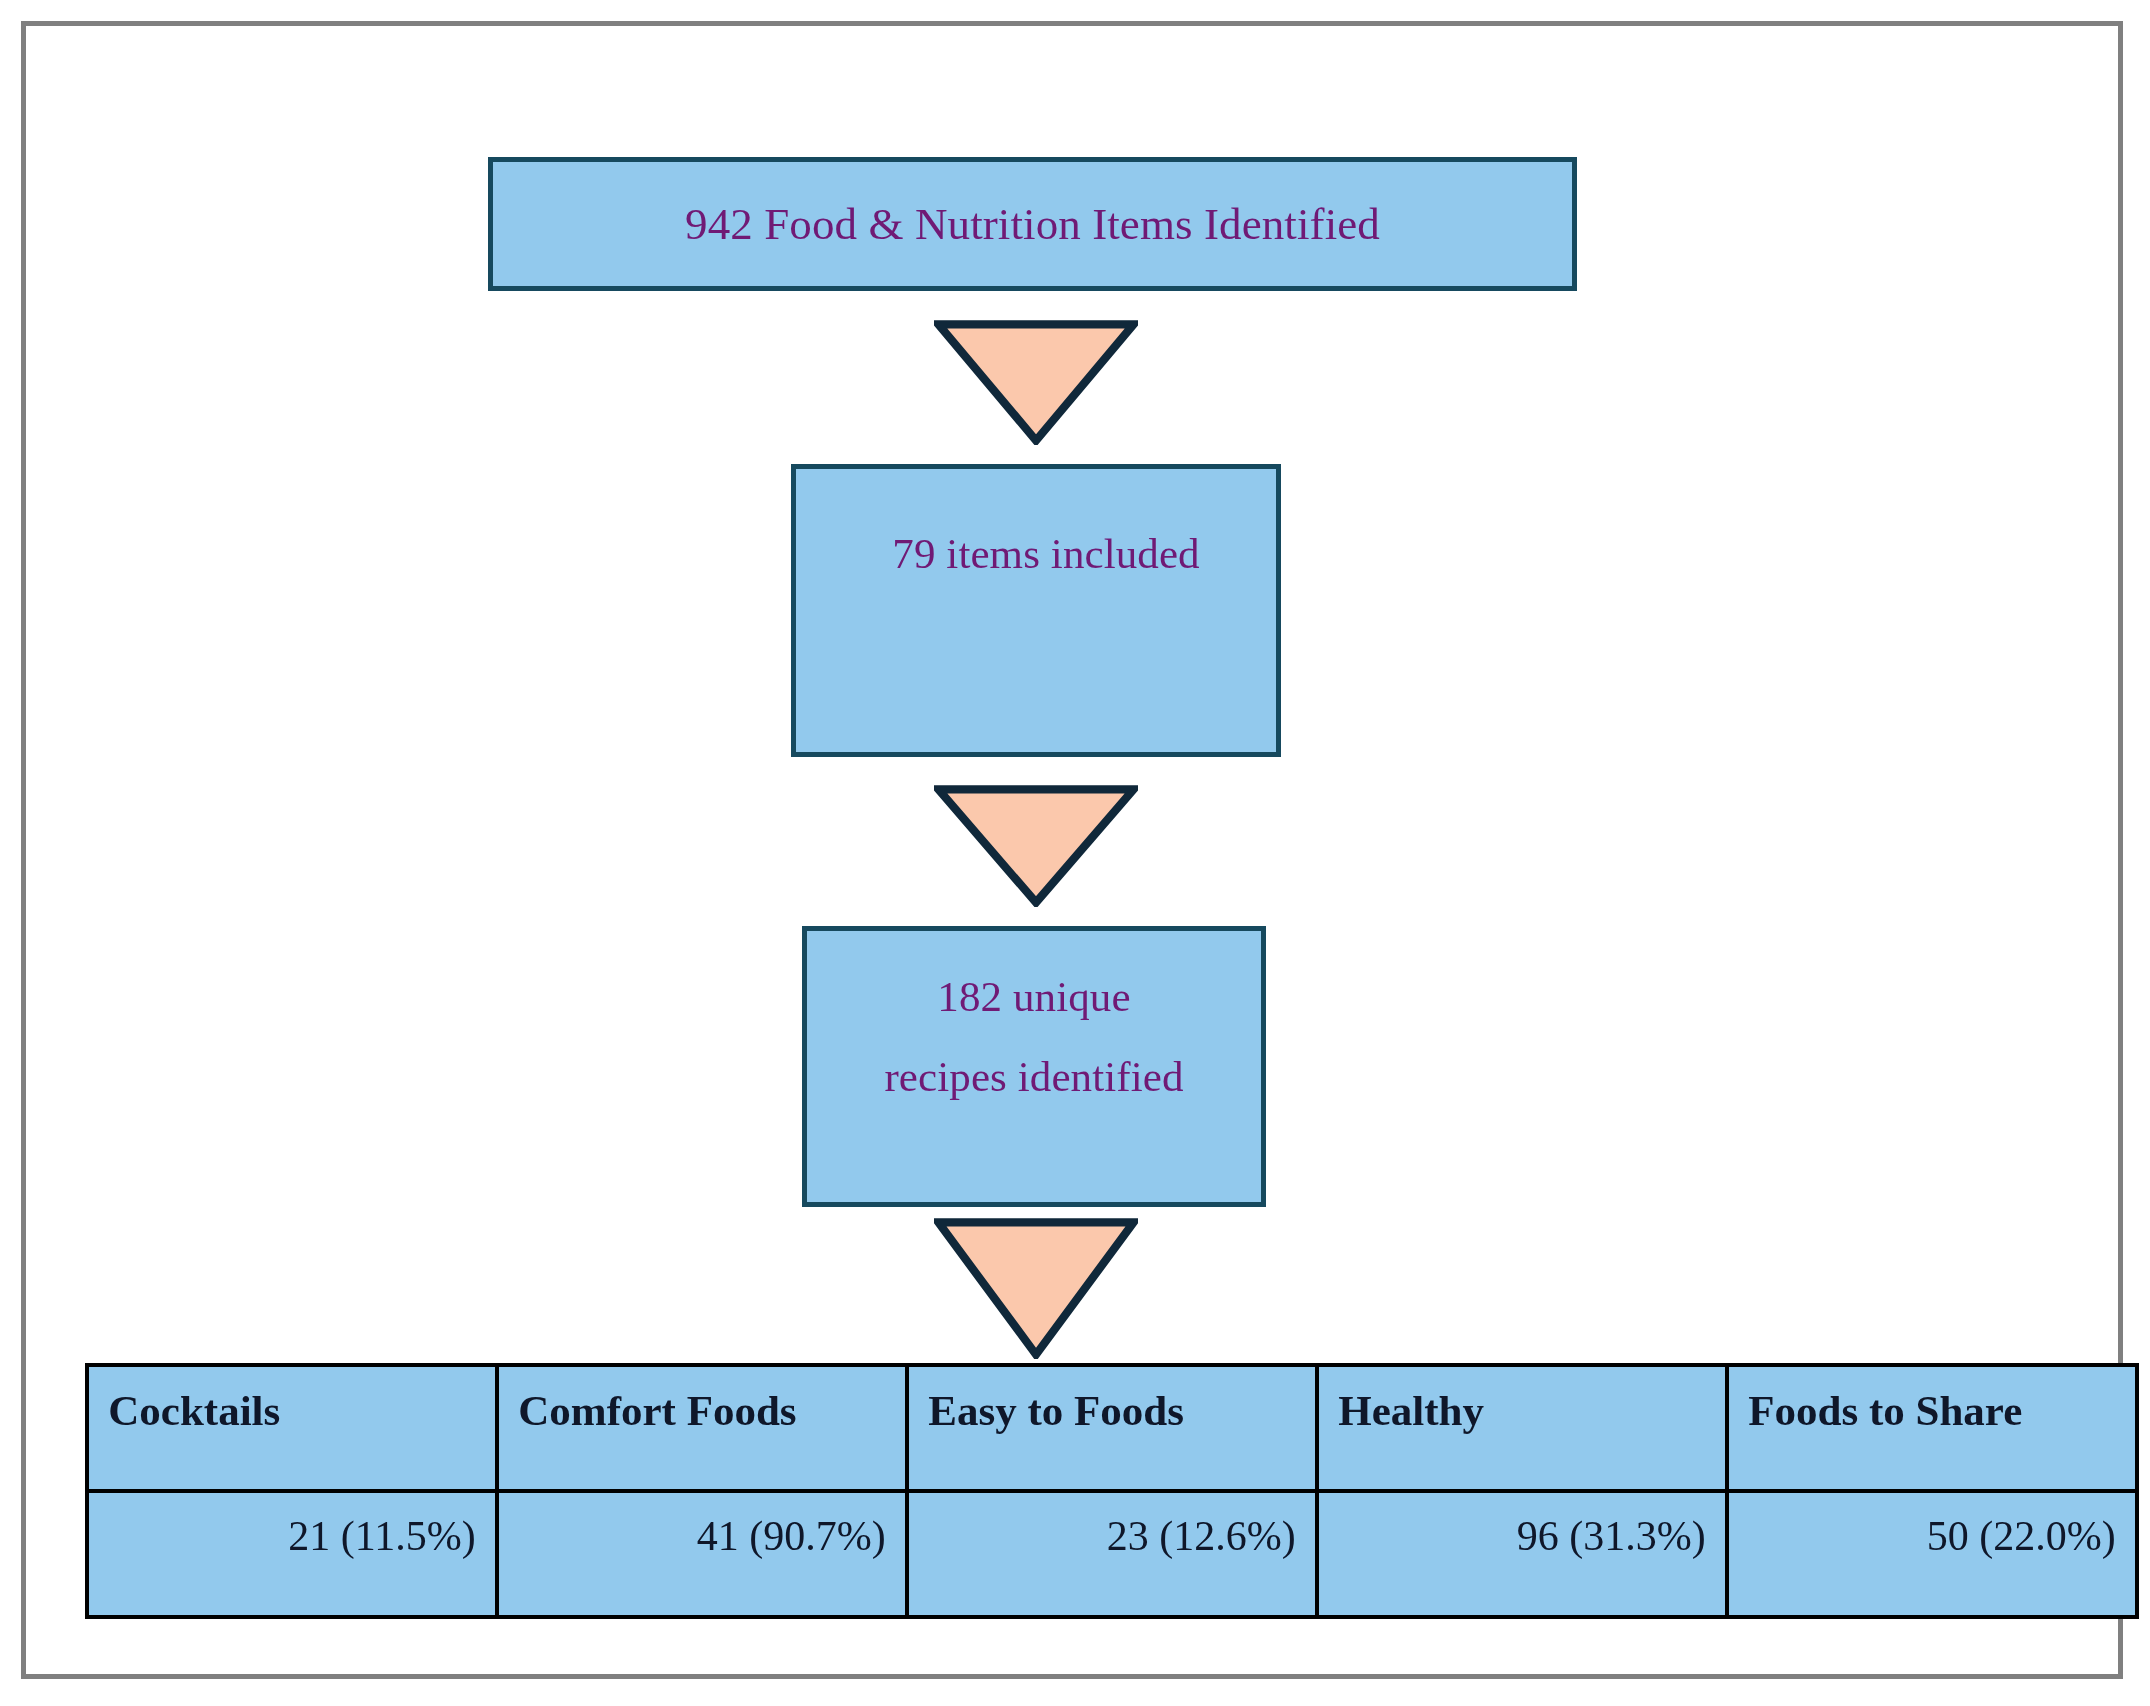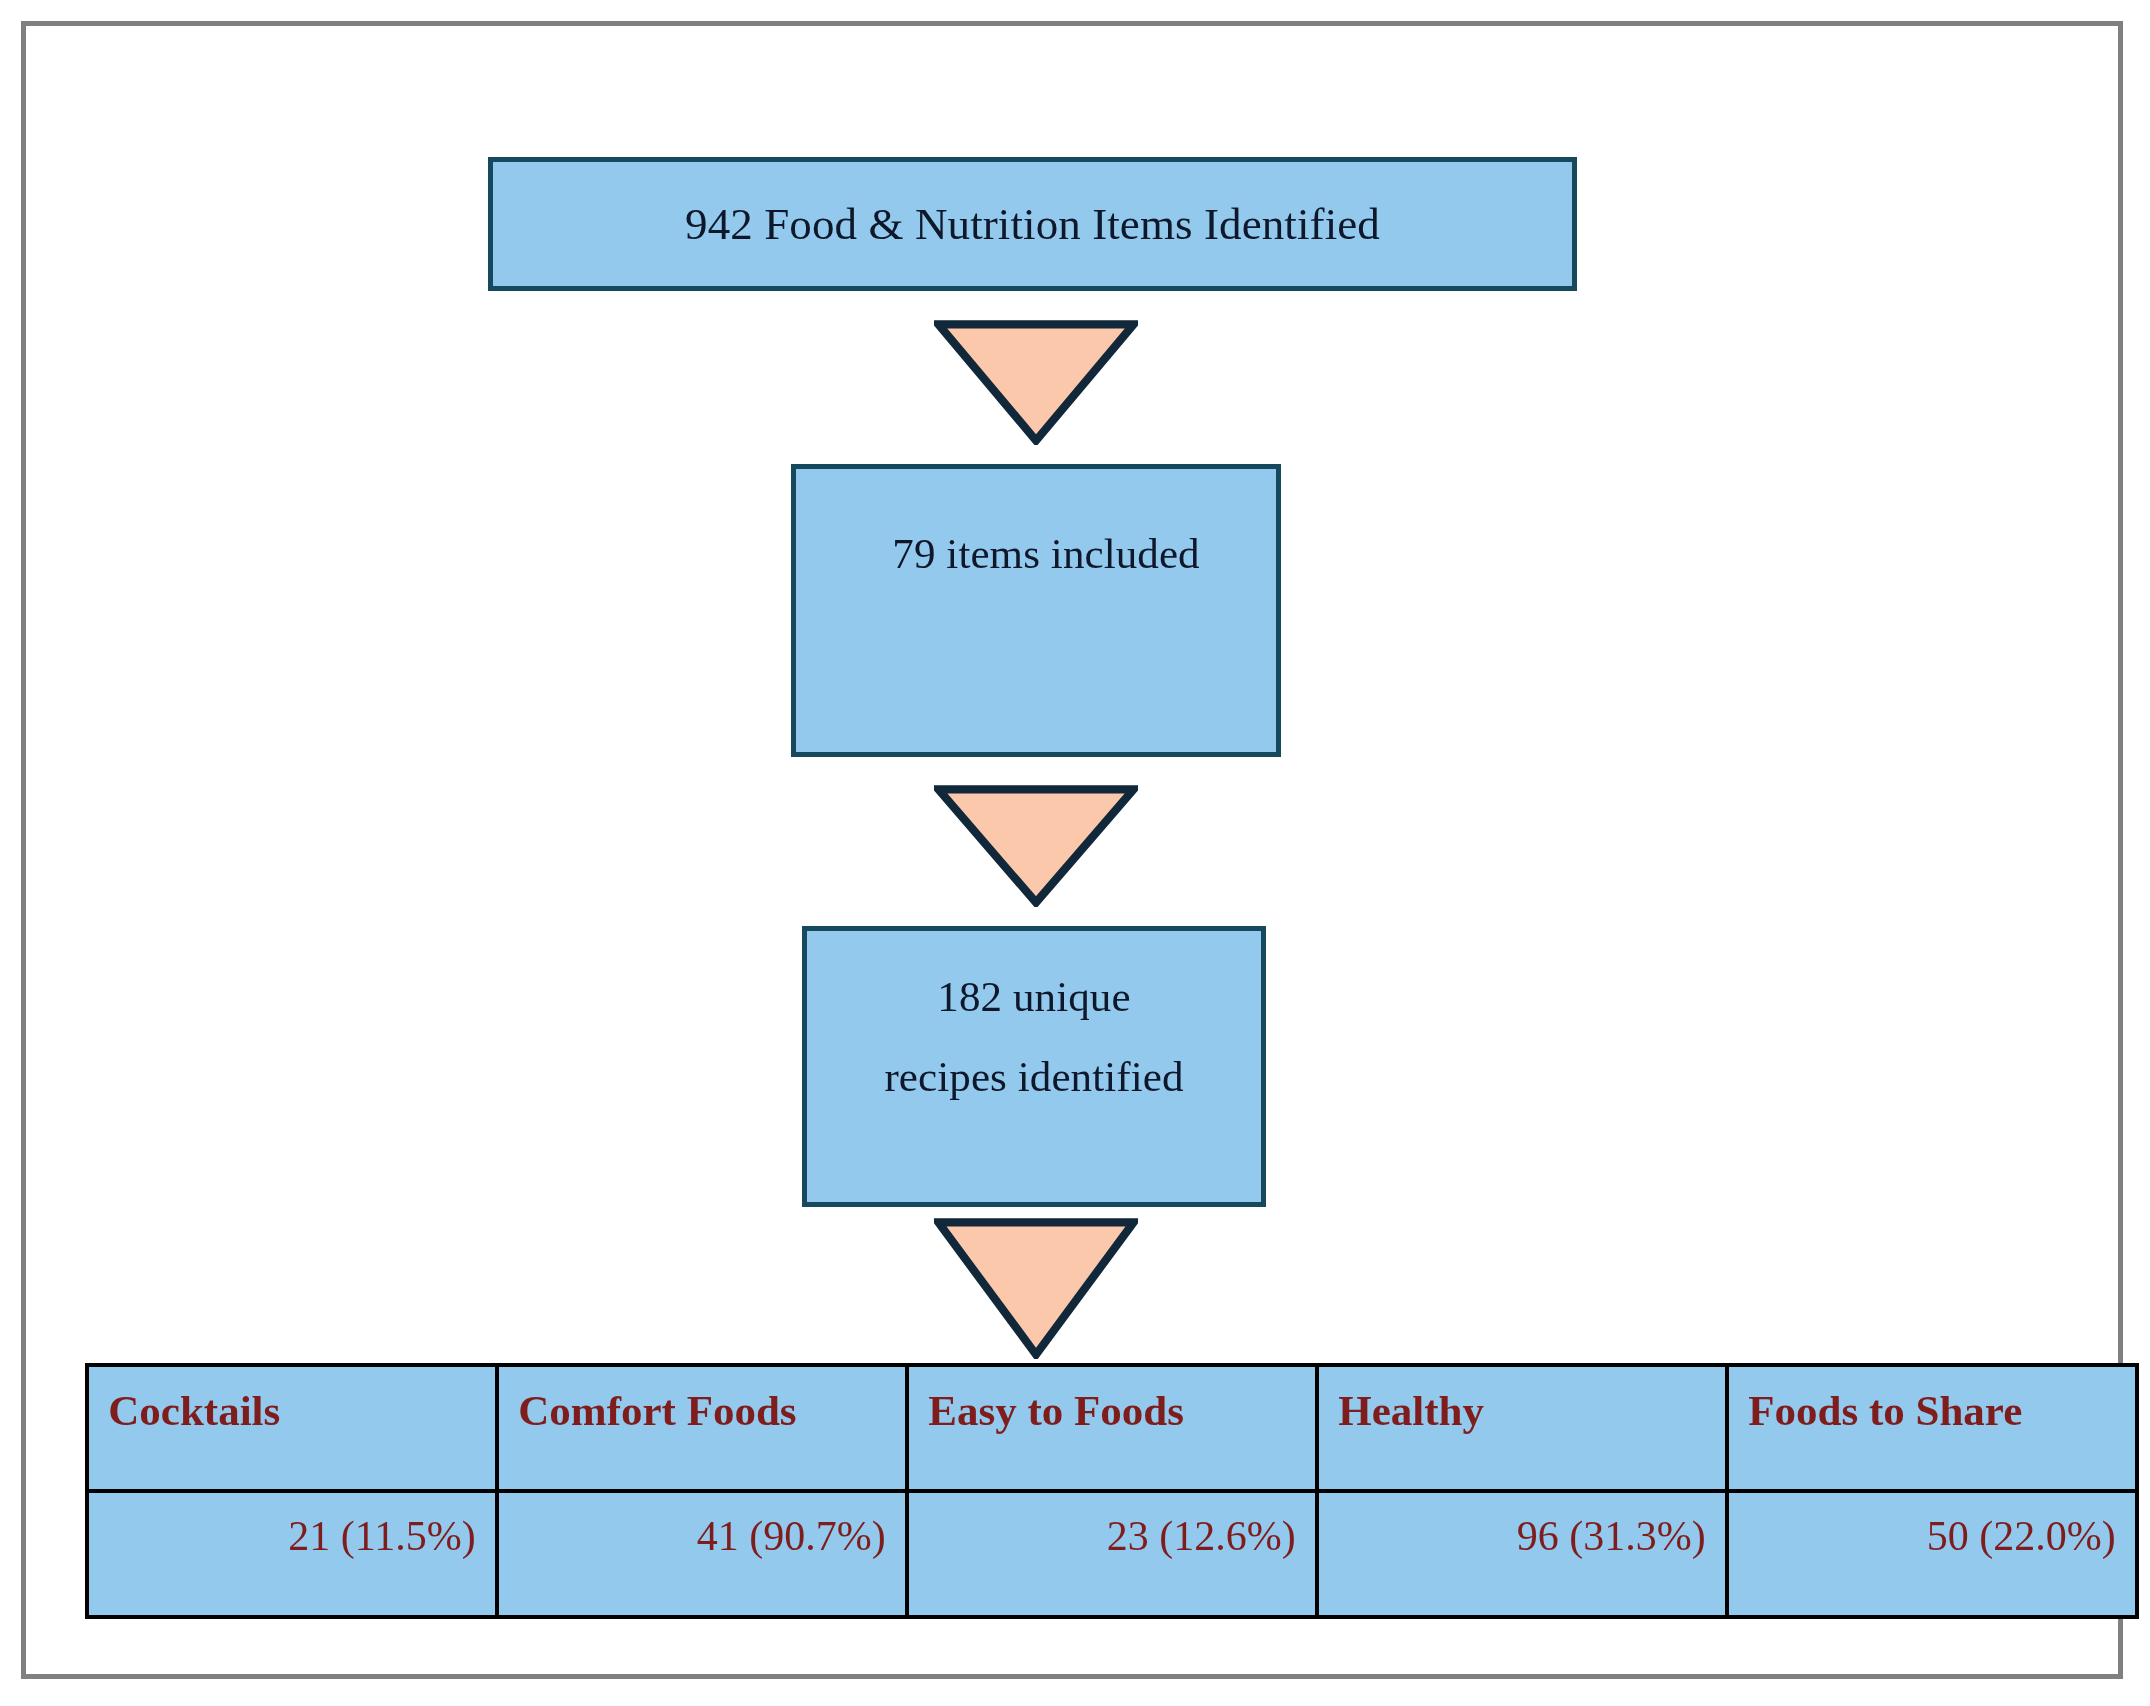--- a/index.html
+++ b/index.html
@@ -34,21 +34,21 @@
   
   .flow-box {
     position: absolute;
     background: #92C9ED;
     border: 5.2px solid #16495E;
     box-sizing: border-box;
     display: flex;
     flex-direction: column;
     align-items: center;
     justify-content: flex-start;
-    color: #0f172a;
+    color: #701a75;
   }
   .flow-box .box-line {
     width: 100%;
     text-align: center;
     font-size: 43px;
     line-height: 1.0;
     letter-spacing: 0.1px;
   }
 
   #box-1 {
@@ -99,21 +99,21 @@
     top: 1337px;
     width: 2054px;
     border-collapse: collapse;
     table-layout: fixed;
     background: #92C9ED;
   }
   #category-table th,
   #category-table td {
     border: 4.5px solid #000000;
     background: #92C9ED;
-    color: #7f1d1d;
+    color: #0f172a;
     height: 126px;
     vertical-align: top;
     padding: 19.3px 19.3px 0 19.3px;
     box-sizing: border-box;
   }
   #category-table th {
     font-size: 43px;
     font-weight: bold;
     text-align: left;
   }

